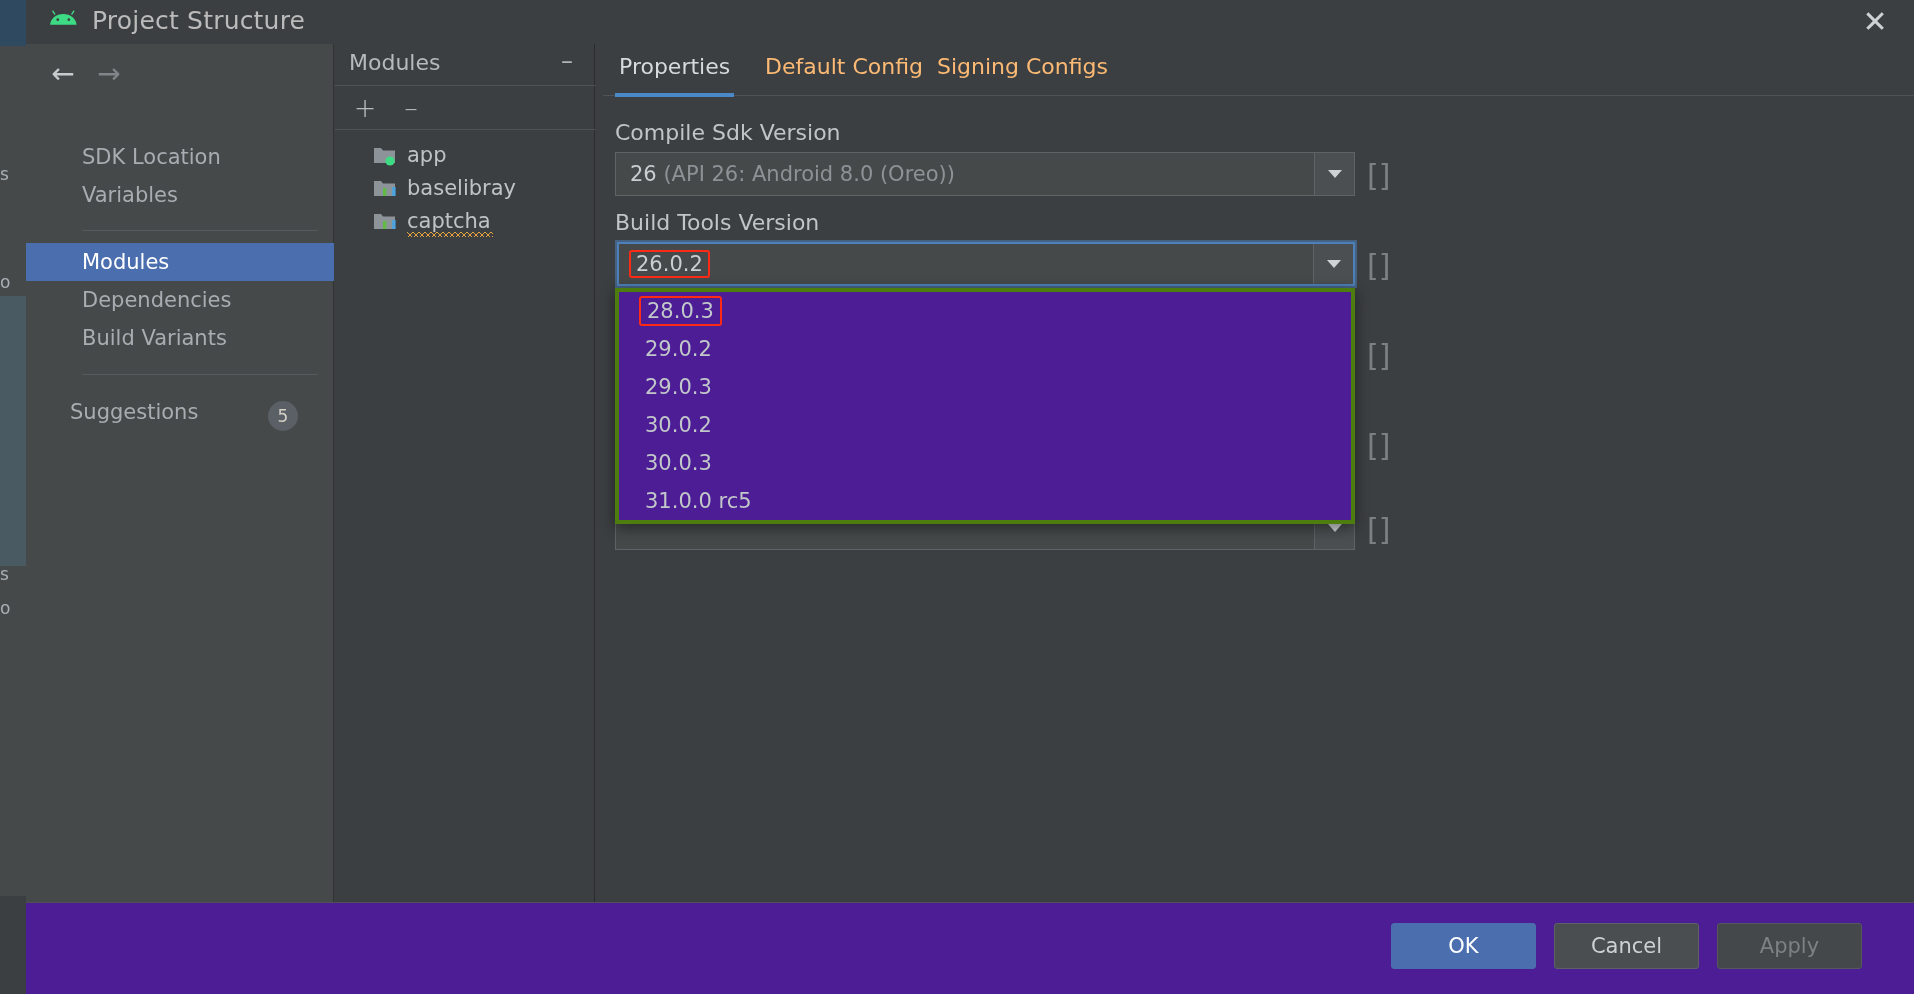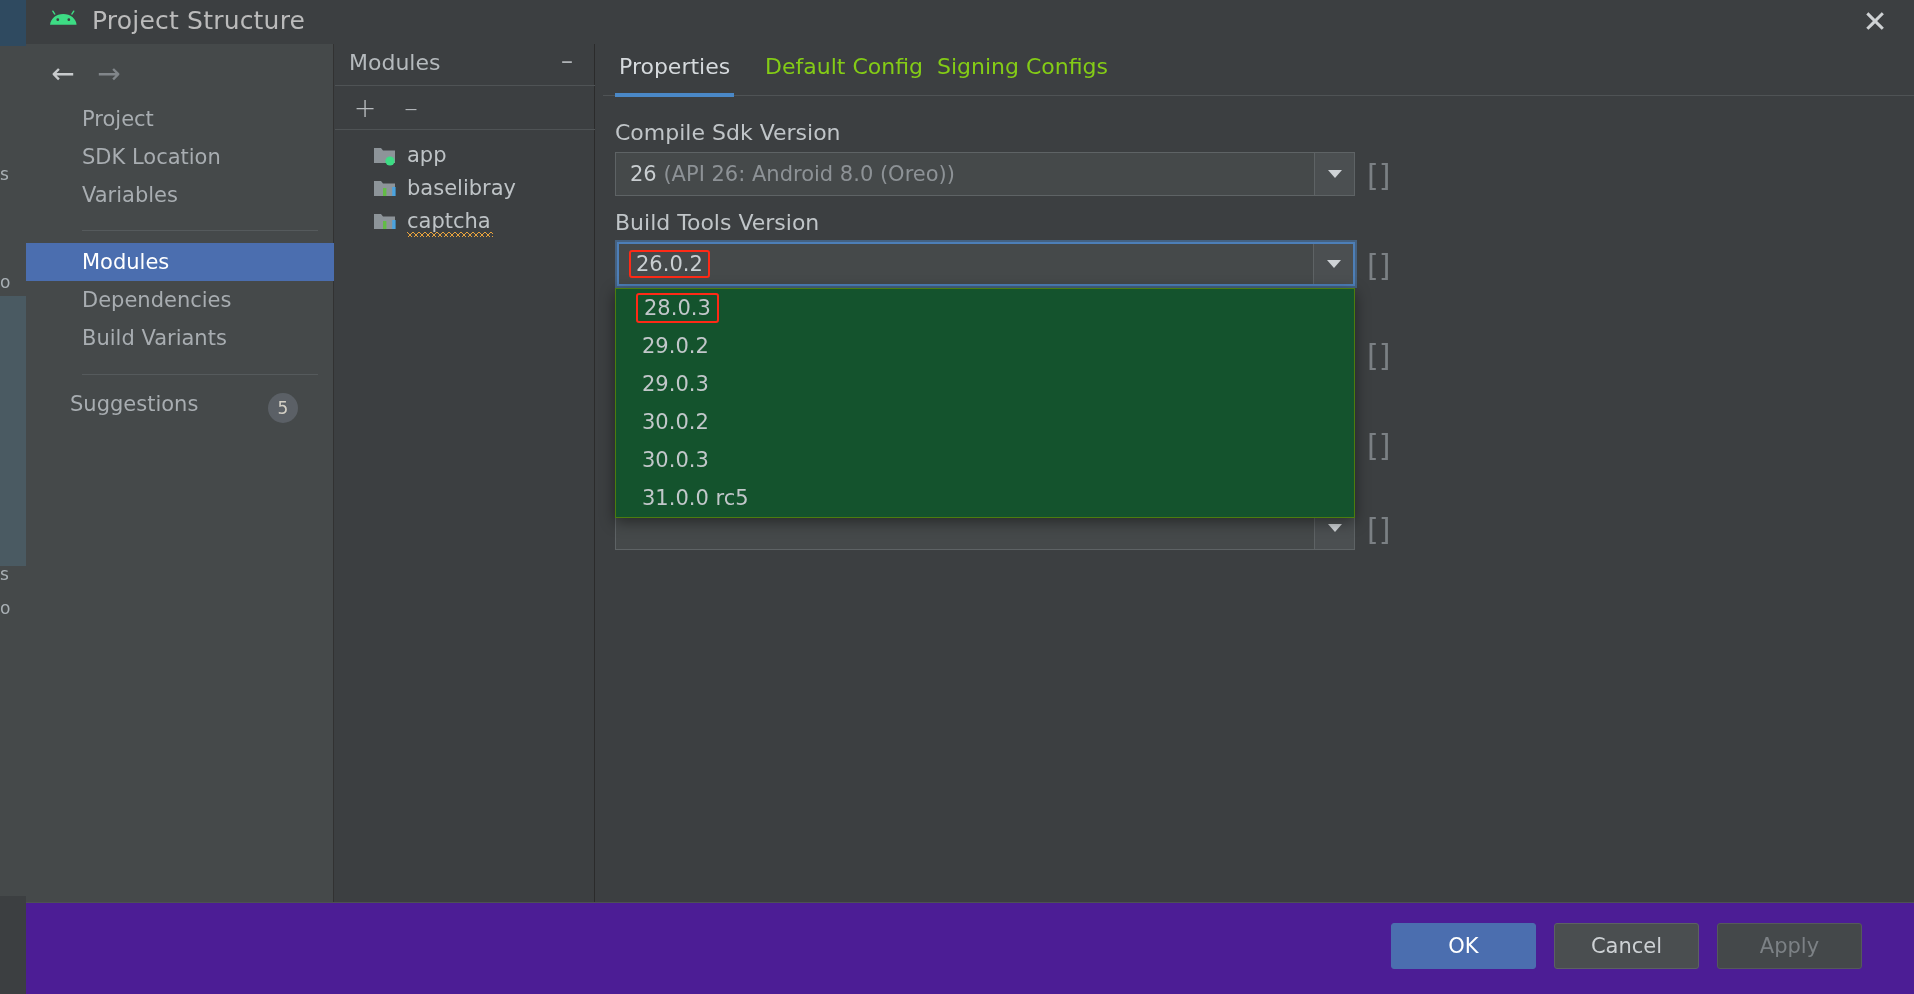--- a/index.html
+++ b/index.html
@@ -141,21 +141,21 @@
     position: absolute; left: 570px; top: 0; width: 1318px; height: 858px;
     background: #3c3f41;
     margin-left: 7px;
   }
   .tabs {
     position: absolute; left: 0; top: 0; width: 1318px; height: 52px;
     border-bottom: 1px solid #4f5355;
   }
   .tab {
     position: absolute; top: 10px; height: 42px; font-size: 22px;
-    color: #84cc16; cursor: pointer; white-space: nowrap; padding: 0 4px;
+    color: #fdba74; cursor: pointer; white-space: nowrap; padding: 0 4px;
   }
   .tab.active { color: #d6dadd; }
   .tab-underline {
     position: absolute; height: 4px; background: #4a88c7; bottom: -1px; left: 0; right: 0;
   }
 
   .field-label {
     position: absolute; font-size: 22px; color: #c0c5c8; white-space: nowrap;
   }
   .combo {
@@ -179,21 +179,21 @@
     width: 0; height: 0; border-left: 7px solid transparent;
     border-right: 7px solid transparent; border-top: 8px solid #cfd3d6; display: block;
   }
   .spacer-bracket {
     position: absolute; width: 14px; font-size: 30px; color: #7b8084;
     line-height: 40px;
   }
 
   
   .dropdown {
-    position: absolute; background: #14532d; border: 1px solid #4d7c0f;
+    position: absolute; background: #4c1d95; border: 4px solid #4d7c0f;
     z-index: 40; box-shadow: 0 4px 14px rgba(0,0,0,.45);
   }
   .dd-item {
     height: 38px; display: flex; align-items: center;
     padding-left: 26px; font-size: 21px; color: #c2c7ca; cursor: pointer;
     white-space: nowrap;
   }
   .dd-item .txt { position: relative; display: inline-block; }
   .dd-item.annotated .txt {
     border: 2px solid #ff2a16; border-radius: 3px; padding: 1px 6px; margin-left: -6px;
@@ -248,23 +248,20 @@
   </div>
 
   <div class="dialog-body">
 
     <div class="leftnav">
       <div class="nav-arrows">
         <div class="arrow arrow-back">←</div>
         <div class="arrow arrow-fwd">→</div>
       </div>
 
-      <div class="nav-item" style="top:56px;">
-        <span>Project</span>
-      </div>
       <div class="nav-item" style="top:94px;">
         <span>SDK Location</span>
       </div>
       <div class="nav-item" style="top:132px;">
         <span>Variables</span>
       </div>
 
       <div class="nav-sep" style="top:186px;"></div>
 
       <div class="nav-item selected" style="top:199px;">
@@ -272,21 +269,21 @@
       </div>
       <div class="nav-item" style="top:237px;">
         <span>Dependencies</span>
       </div>
       <div class="nav-item" style="top:275px;">
         <span>Build Variants</span>
       </div>
 
       <div class="nav-sep" style="top:330px;"></div>
 
-      <div class="nav-item" style="top:341px;padding-left:44px;">
+      <div class="nav-item" style="top:349px;padding-left:44px;">
         <span>Suggestions</span>
         <span class="nav-badge">5</span>
       </div>
     </div>
 
     <div class="modules">
       <div class="modules-header">
         <div class="modules-title">Modules</div>
         <div class="collapse-btn">–</div>
       </div>

